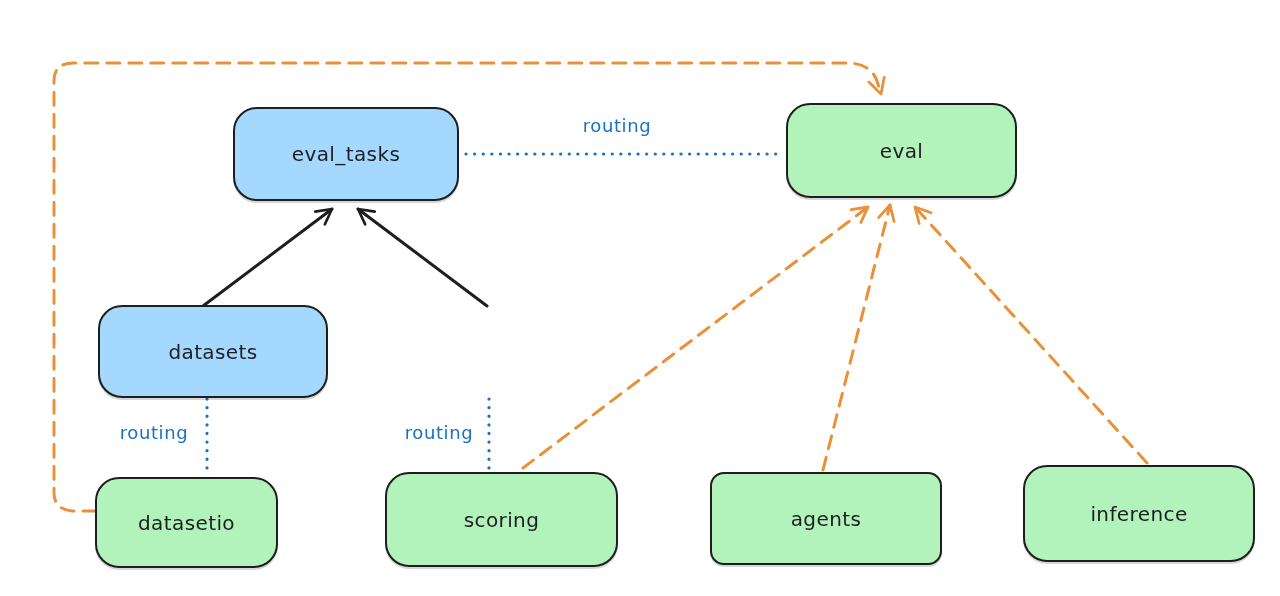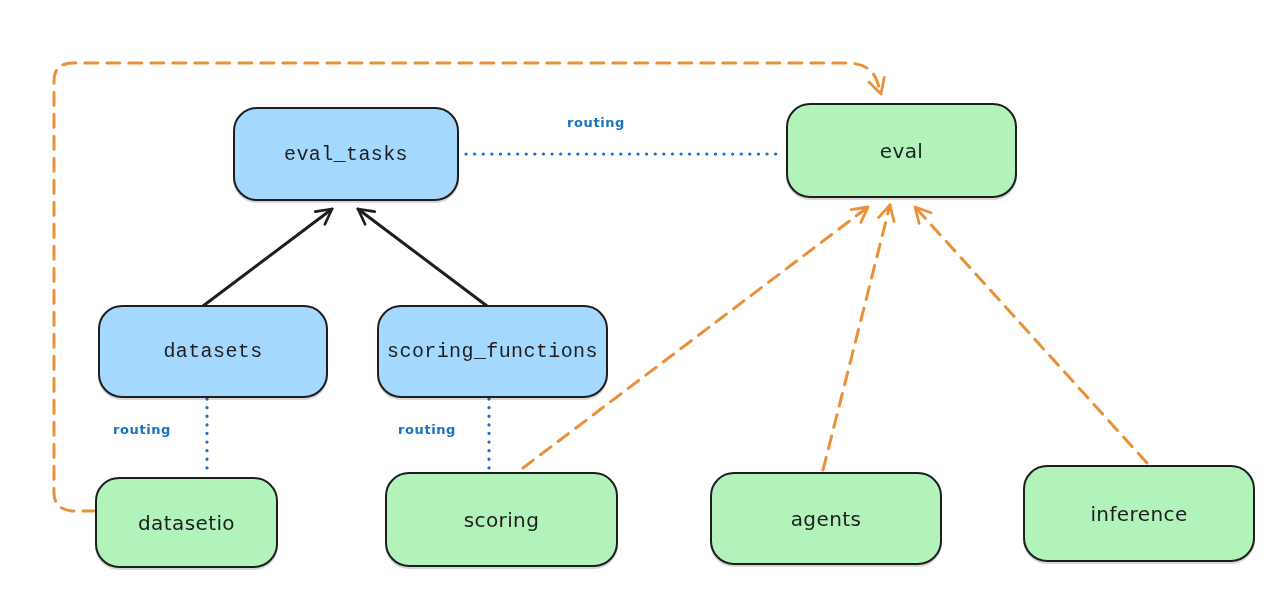--- a/index.html
+++ b/index.html
@@ -31,30 +31,30 @@
   .node {
     position: absolute;
     display: flex; align-items: center; justify-content: center;
     border: 2.6px solid var(--node-stroke);
     border-radius: 24px;
     color: var(--text);
     font-size: 20px;
     letter-spacing: 0.4px;
     box-shadow: 0 2px 0 rgba(30,30,30,0.18);
   }
-  .node.blue  { background: var(--blue-fill); font-family: Liberation Mono, monospace; }
+  .node.blue  { background: var(--blue-fill); }
   .node.green { background: var(--green-fill); }
 
   .edge-label {
     position: absolute;
     color: var(--routing-blue);
-    font-size: 13px;
-    font-weight: 700;
+    font-size: 18px;
+    font-weight: 400;
     letter-spacing: 0.6px;
-    text-align: left;
+    text-align: center;
   }
 </style>
 </head>
 <body>
 
 <div class="canvas">
 
   <svg class="edges-layer" viewBox="0 0 1280 596" xmlns="http://www.w3.org/2000/svg">
     <defs>
       <marker id="arrow-black" markerUnits="userSpaceOnUse" markerWidth="24" markerHeight="24" refX="19" refY="12" orient="auto">
@@ -83,33 +83,30 @@
   </div>
 
   <div class="node green" style="left:786px; top:103px; width:231px; height:95px;justify-content:center;">
     <span>eval</span>
   </div>
 
   <div class="node blue" style="left:98px; top:305px; width:230px; height:93px;">
     <span>datasets</span>
   </div>
 
-  <div class="node blue" style="left:377px; top:305px; width:231px; height:93px;">
-    <span>scoring_functions</span>
-  </div>
 
   <div class="node green" style="left:95px; top:477px; width:183px; height:91px;">
     <span>datasetio</span>
   </div>
 
   <div class="node green" style="left:385px; top:472px; width:233px; height:95px;align-items:center;">
     <span>scoring</span>
   </div>
 
-  <div class="node green" style="left:710px; top:472px; width:232px; height:93px;">
+  <div class="node green" style="left:710px; top:472px; width:232px; height:93px;border-radius:14px;">
     <span>agents</span>
   </div>
 
   <div class="node green" style="left:1023px; top:465px; width:232px; height:97px;">
     <span>inference</span>
   </div>
 
   <span class="edge-label" style="left:567px; top:115px; width:100px;">routing</span>
 
   <span class="edge-label" style="left:113px; top:422px; width:82px;">routing</span>

